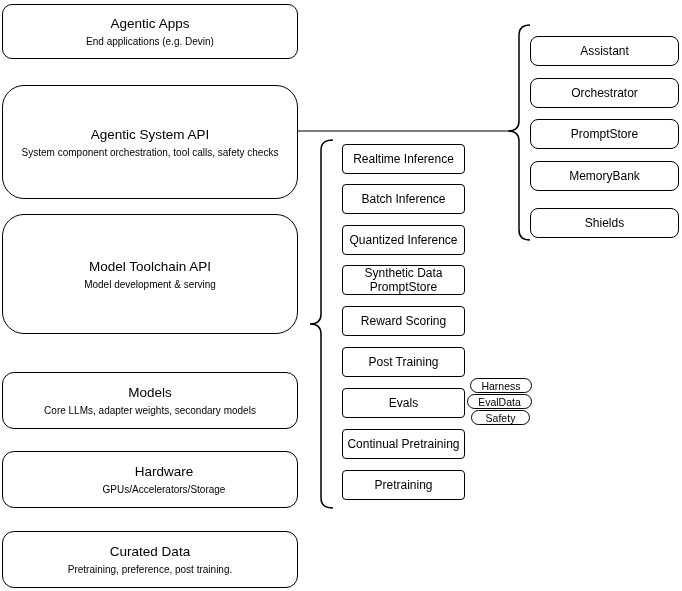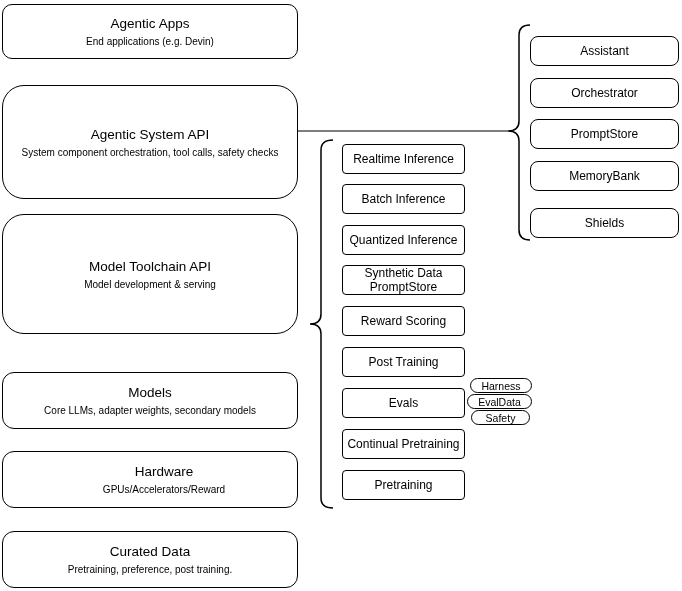--- a/index.html
+++ b/index.html
@@ -78,21 +78,21 @@
     <div class="subtitle label">Model development &amp; serving</div>
   </div>
 
   <div class="node left-box r12" style="top:372px;height:57px;">
     <div class="title label">Models</div>
     <div class="subtitle label">Core LLMs, adapter weights, secondary models</div>
   </div>
 
   <div class="node left-box r12" style="top:451px;height:57px;padding-left:28px;">
     <div class="title label">Hardware</div>
-    <div class="subtitle label">GPUs/Accelerators/Reward</div>
+    <div class="subtitle label">GPUs/Accelerators/Storage</div>
   </div>
 
   <div class="node left-box r12" style="top:531px;height:57px;">
     <div class="title label">Curated Data</div>
     <div class="subtitle label">Pretraining, preference, post training.</div>
   </div>
 
   <div class="node mid-box" style="top:144px;">
     <span class="label">Realtime Inference</span>
   </div>

